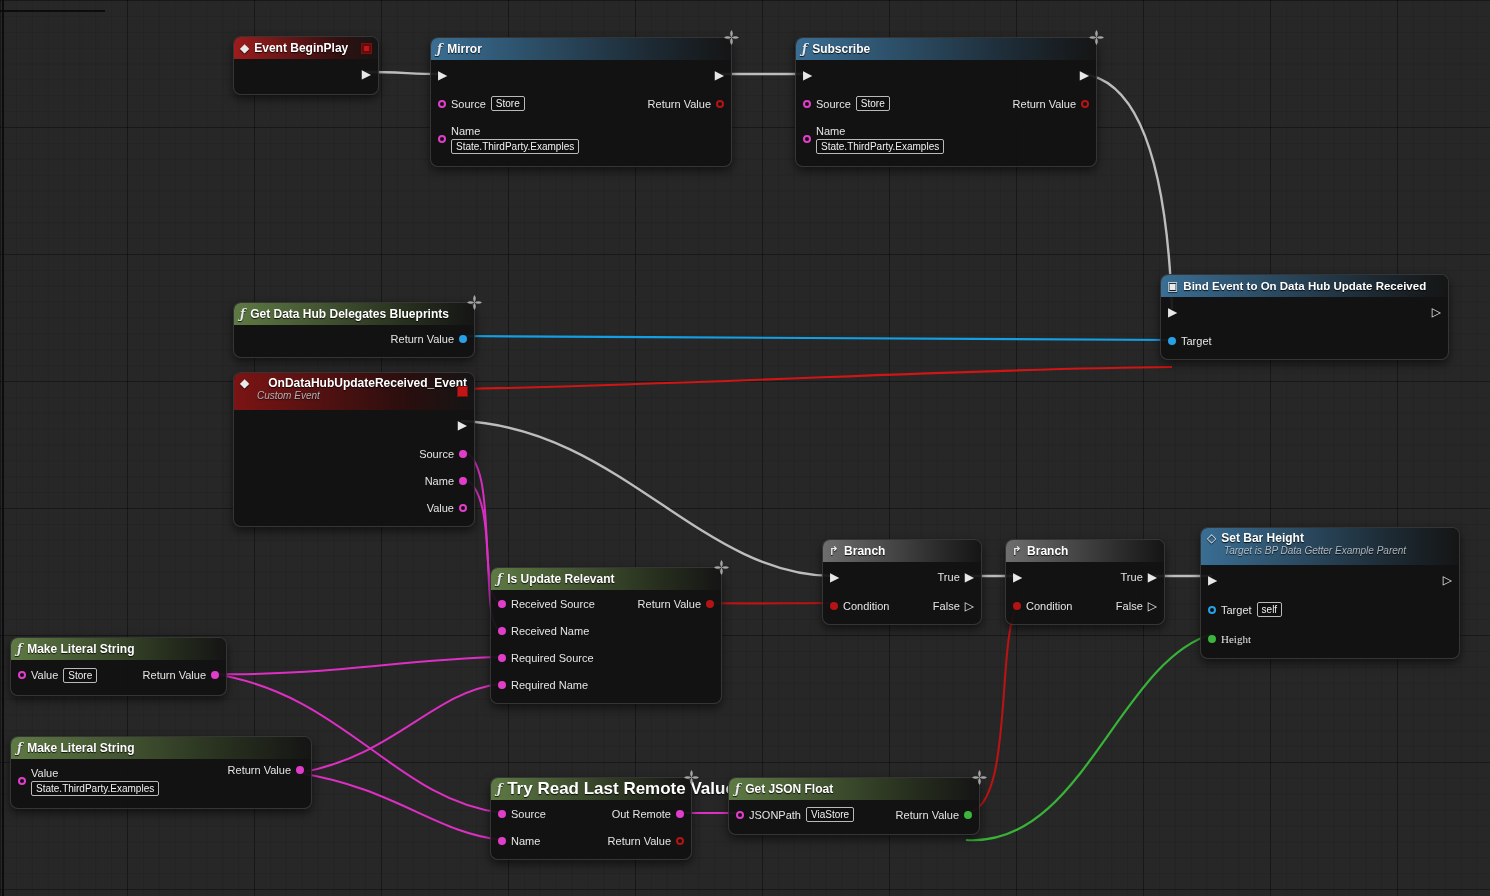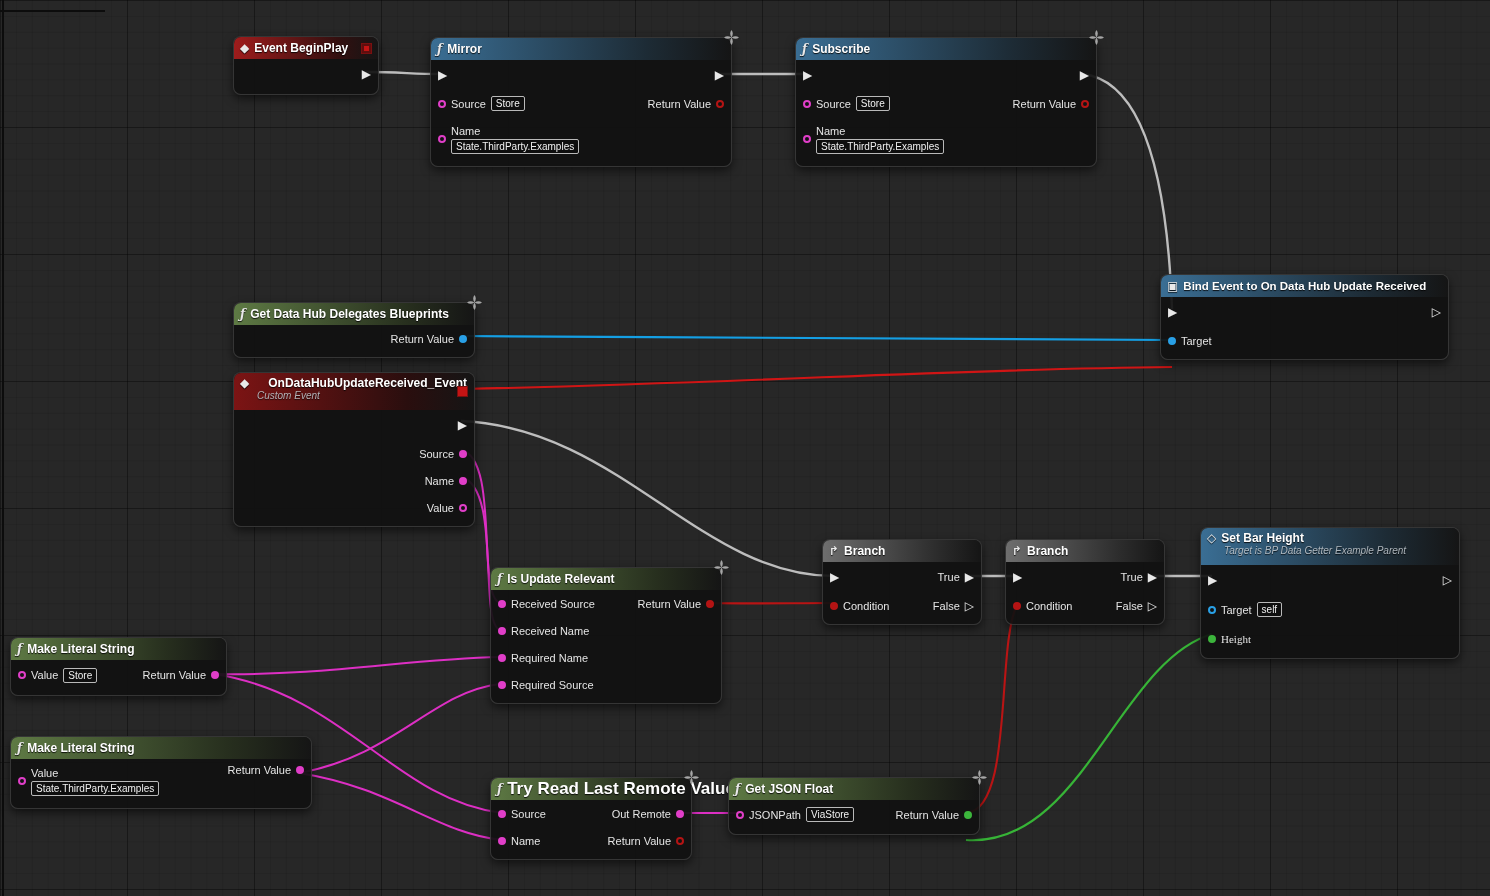--- a/index.html
+++ b/index.html
@@ -265,25 +265,25 @@
       <span class="lbl">Return Value</span>
       <span class="pin bool solid"></span>
     </span>
   </div>
   <div class="row">
     <span class="pin str solid"></span>
     <span class="lbl">Received Name</span>
   </div>
   <div class="row">
     <span class="pin str solid"></span>
+    <span class="lbl">Required Source</span>
+  </div>
+  <div class="row">
+    <span class="pin str solid"></span>
     <span class="lbl">Required Name</span>
-  </div>
-  <div class="row">
-    <span class="pin str solid"></span>
-    <span class="lbl">Required Source</span>
   </div>
 </div>
 
 <div class="node" style="left:822px;top:539px;width:158px;">
   <div class="hdr g-gray">
     <span class="ic plain">↱</span>
     <span>Branch</span>
   </div>
   <div class="row exec">
     <span class="xpin">▶</span>

